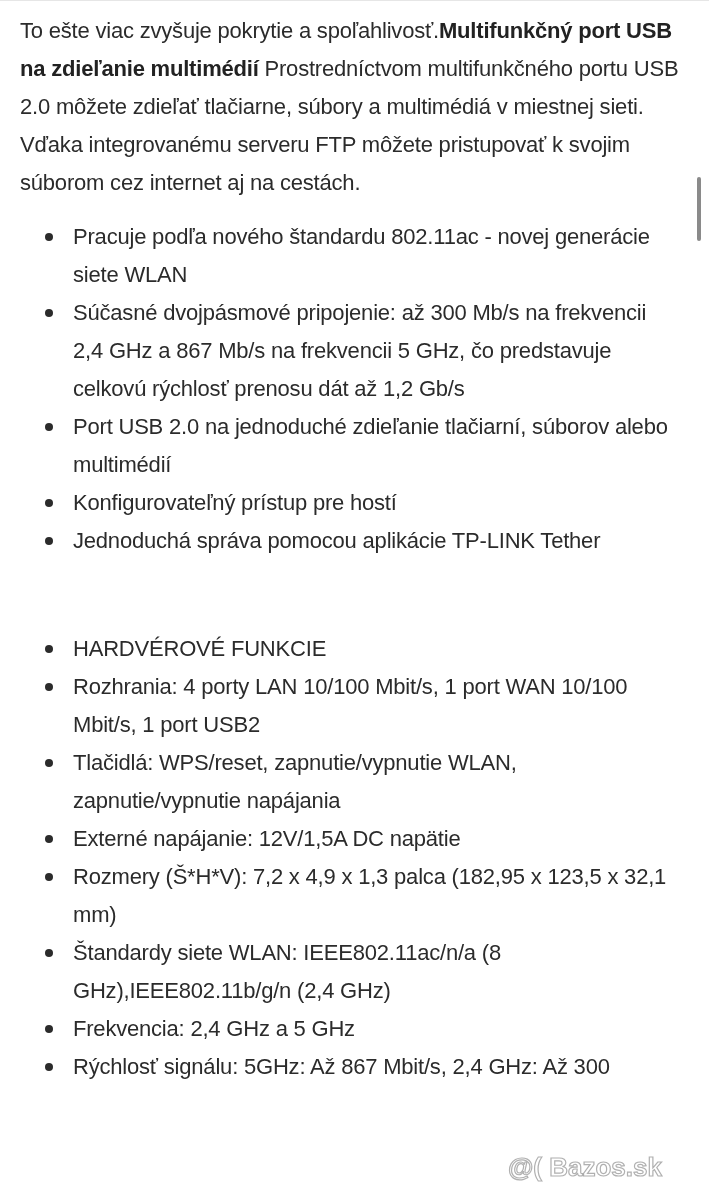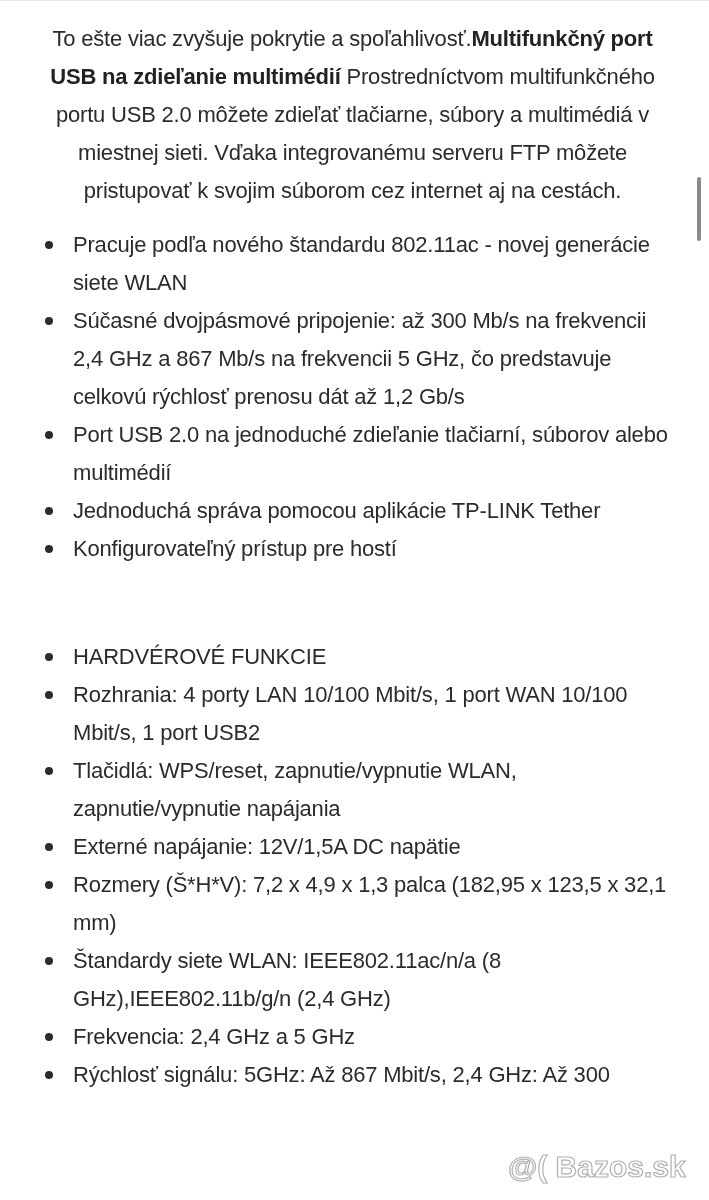--- a/index.html
+++ b/index.html
@@ -24,22 +24,21 @@
   .content {
     position: absolute;
     left: 20px;
     top: 12px;
     width: 665px;
     font-size: 22px;
     line-height: 38px;
     letter-spacing: -0.2px;
   }
   .intro {
-    margin: 8px;
-    text-align: center;
+    margin: 0;
   }
   .intro b {
     font-weight: bold;
     color: #222;
   }
   ul {
     list-style: none;
     margin: 16px;
     padding: 0;
   }
@@ -66,21 +65,21 @@
     top: 177px;
     width: 4px;
     height: 64px;
     border-radius: 2px;
     background: #8a8a8a;
   }
   .watermark {
     position: absolute;
     left: 508px;
     top: 1147px;
-    font-size: 30px;
+    font-size: 26px;
     line-height: 40px;
     font-weight: bold;
     color: rgba(255,255,255,0.35);
     -webkit-text-stroke: 1.2px rgba(150,150,150,0.75);
     letter-spacing: 0px;
     pointer-events: none;
     white-space: nowrap;
   }
 </style>
 </head>
@@ -88,22 +87,22 @@
 
 <div class="top-rule"></div>
 
 <div class="content">
   <p class="intro"><span>To ešte viac zvyšuje pokrytie a spoľahlivosť.</span><b>Multifunkčný port USB na zdieľanie multimédií</b><span> Prostredníctvom multifunkčného portu USB 2.0 môžete zdieľať tlačiarne, súbory a multimédiá v miestnej sieti. Vďaka integrovanému serveru FTP môžete pristupovať k svojim súborom cez internet aj na cestách.</span></p>
 
   <ul>
     <li>Pracuje podľa nového štandardu 802.11ac - novej generácie siete WLAN</li>
     <li>Súčasné dvojpásmové pripojenie: až 300 Mb/s na frekvencii 2,4 GHz a 867 Mb/s na frekvencii 5 GHz, čo predstavuje celkovú rýchlosť prenosu dát až 1,2 Gb/s</li>
     <li>Port USB 2.0 na jednoduché zdieľanie tlačiarní, súborov alebo multimédií</li>
+    <li>Konfigurovateľný prístup pre hostí</li>
     <li>Jednoduchá správa pomocou aplikácie TP-LINK Tether</li>
-    <li>Konfigurovateľný prístup pre hostí</li>
   </ul>
 
   <div class="spacer"></div>
 
   <ul>
     <li>HARDVÉROVÉ FUNKCIE</li>
     <li>Rozhrania: 4 porty LAN 10/100 Mbit/s, 1 port WAN 10/100 Mbit/s, 1 port USB2</li>
     <li>Tlačidlá: WPS/reset, zapnutie/vypnutie WLAN, zapnutie/vypnutie napájania</li>
     <li>Externé napájanie: 12V/1,5A DC napätie</li>
     <li>Rozmery (Š*H*V): 7,2 x 4,9 x 1,3 palca (182,95 x 123,5 x 32,1 mm)</li>

